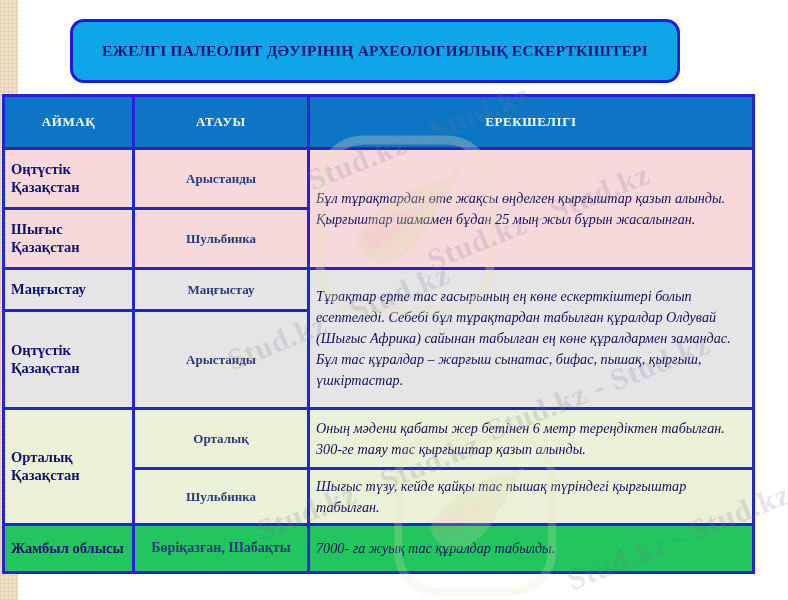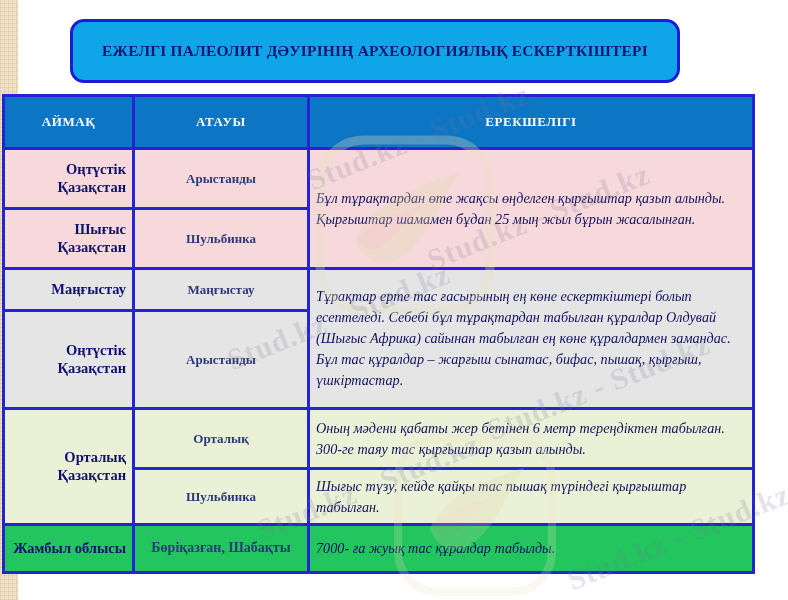--- a/index.html
+++ b/index.html
@@ -80,21 +80,21 @@
     font-size: 13px;
     letter-spacing: 0.6px;
     height: 46px;
     text-align: center;
   }
   col.c-region { width: 130px; }
   col.c-name   { width: 175px; }
   col.c-desc   { width: 445px; }
 
   td.region {
-    text-align: right;
+    text-align: left;
     font-family: "Liberation Serif", serif;
     font-weight: bold;
     font-size: 14.5px;
     color: #101070;
     line-height: 1.22;
   }
   td.name {
     text-align: center;
     font-family: "Liberation Serif", serif;
     font-weight: bold;

